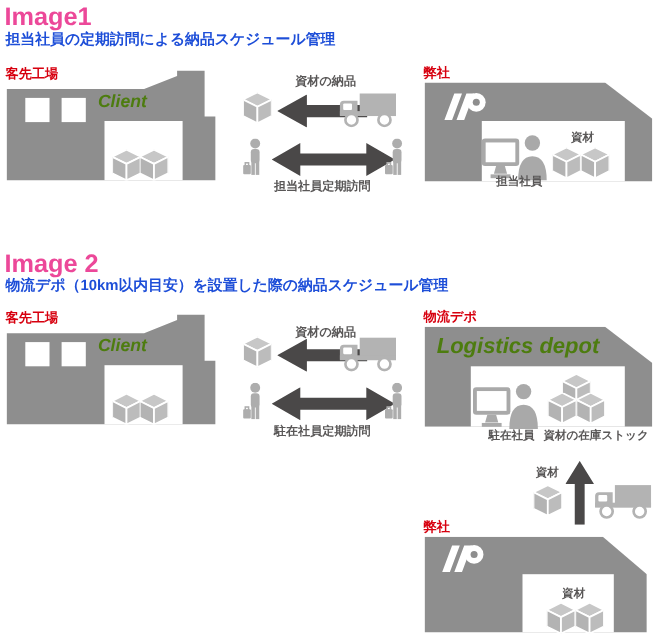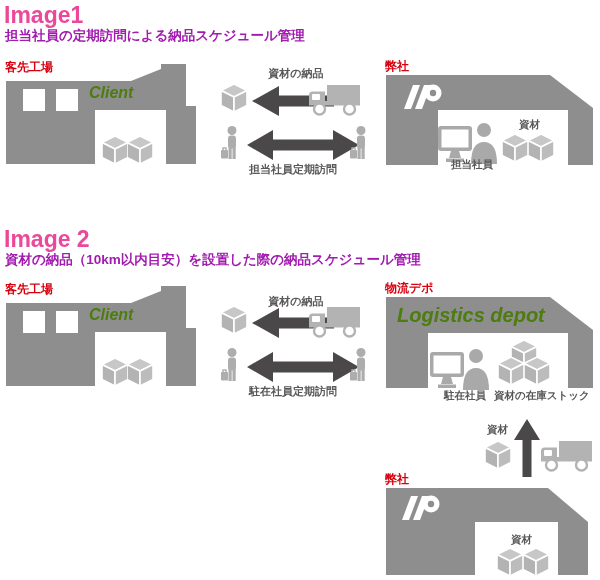--- a/index.html
+++ b/index.html
@@ -1,20 +1,20 @@
 <!DOCTYPE html>
 <html><head>
 <meta charset="utf-8">
 <style>
   html,body{margin:0;padding:0;background:#fff;}
   #stage{position:relative;width:600px;height:580px;background:#ffffff;overflow:hidden;
          font-family:"Liberation Sans","DejaVu Sans",sans-serif;}
   .abs{position:absolute;}
   .h1{font-size:23px;font-weight:bold;color:#ec4899;letter-spacing:0px;}
-  .sub{font-size:13.5px;font-weight:bold;color:#a21caf;}
+  .sub{font-size:13.5px;font-weight:bold;color:#1d4ed8;}
   .redlab{font-size:12px;font-weight:bold;color:#d7000f;}
   .darklab{font-size:11px;font-weight:bold;color:#595757;}
   .smalllab{font-size:10.5px;font-weight:bold;color:#595757;}
   .whitelab{color:#4d7c0f;font-weight:bold;font-style:italic;}
   .center{text-align:center;font-family:Liberation Serif, serif;}
   svg{display:block;}
 </style>
 </head>
 <body>
 
@@ -134,21 +134,21 @@
   <div class="abs" style="left:528px;top:134px;">
     <svg width="26" height="28" viewBox="0 0 26 28">
       <polygon points="13,0 26,6.5 13,13 0,6.5" fill="#c7c7c7" stroke="#fff" stroke-width="1.6"></polygon>
       <polygon points="0,6.5 13,13 13,28 0,21.5" fill="#b3b3b3" stroke="#fff" stroke-width="1.6"></polygon>
       <polygon points="13,13 26,6.5 26,21.5 13,28" fill="#bcbcbc" stroke="#fff" stroke-width="1.6"></polygon>
     </svg>
   </div>
   <div class="abs smalllab" style="left:451px;top:158px;">担当社員</div>
 
   <div class="abs h1" style="left:4px;top:226px;">Image 2</div>
-  <div class="abs sub" style="left:5px;top:251px;">資材の納品（10km以内目安）を設置した際の納品スケジュール管理</div>
+  <div class="abs sub" style="left:5px;top:251px;">物流デポ（10km以内目安）を設置した際の納品スケジュール管理</div>
 
   <div class="abs redlab" style="left:5px;top:281px;">客先工場</div>
 
   <div class="abs" style="left:6px;top:286px;">
     <svg width="190" height="100" viewBox="0 0 190 100">
       <path d="M0,17 H125 L155,5 V0 H180 V42 H190 V100 H0 Z" fill="#8e8e8e"></path>
       <rect x="17" y="25" width="22" height="22" fill="#fff"></rect>
       <rect x="50" y="25" width="22" height="22" fill="#fff"></rect>
       <rect x="89" y="46" width="71" height="54" fill="#fff"></rect>
     </svg>

